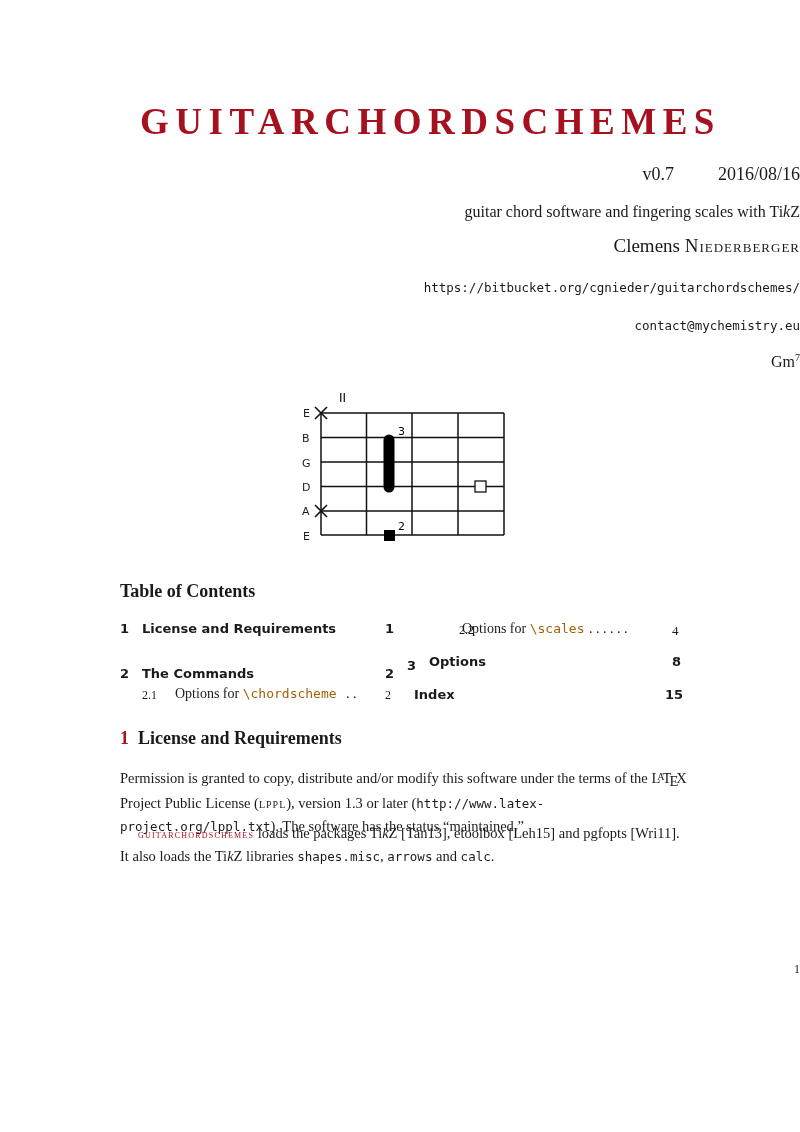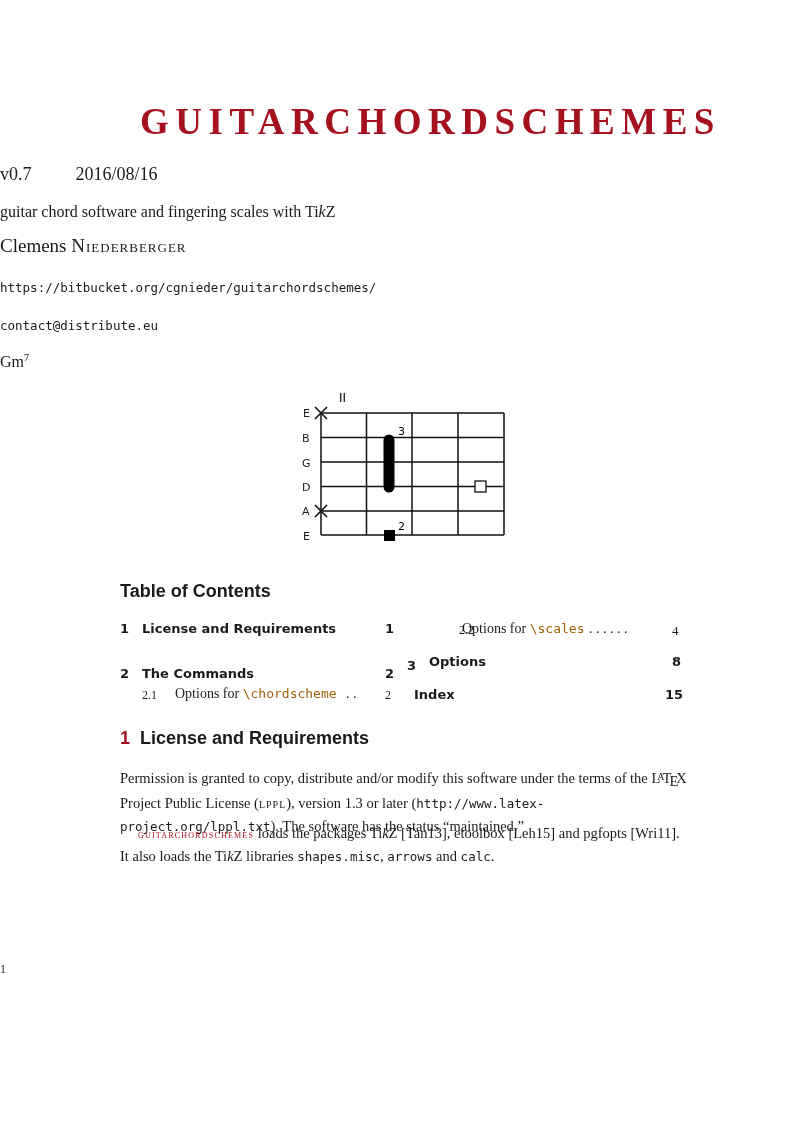--- a/index.html
+++ b/index.html
@@ -1,34 +1,34 @@
 <!DOCTYPE html>
 <html><head>
 <meta charset="utf-8">
 <style>
   html, body { margin: 0; padding: 0; background: #ffffff; }
   body { width: 800px; height: 1132px; position: relative; overflow: hidden;
          font-family: "Liberation Serif", "DejaVu Serif", serif; color: #1a1a1a; }
   .abs { position: absolute; }
-  .center { left: 0; width: 800px; text-align: left; }
+  .center { left: 0; width: 800px; text-align: right; }
   .title { top: 100px; left: 140px; width: 580px; text-align: center; font-size: 37px; font-weight: bold;
            letter-spacing: 6.5px; color: #a6111f; font-family: "Liberation Serif", serif; }
   .ver { top: 164px; font-size: 18px; }
   .ver span { display: inline-block; }
   .ver .gap { width: 44px; }
   .subtitle { top: 203px; font-size: 16px; }
   .author { top: 235px; font-size: 19px; }
   .sc { font-variant: small-caps; letter-spacing: 1px; }
   .mono { font-family: "DejaVu Sans Mono", "Liberation Mono", monospace; }
   .url { top: 280px; font-size: 12.5px; }
   .email { top: 318px; font-size: 12.5px; }
   .chordname { top: 352px; font-size: 16px; }
   .chordname sup { font-size: 10px; }
   .chord { top: 385px; left: 295px; width: 230px; height: 165px; }
-  .sans { font-family: Liberation Sans, sans-serif; }
+  .sans { font-family: Liberation Serif, serif; }
   .toc-title { top: 581px; left: 120px; font-size: 18px; font-weight: bold; }
   .toc { font-size: 14px; }
   .bold { font-weight: bold; font-family: "DejaVu Sans", sans-serif; font-size: 13px; }
   .red { color: #a6111f; }
   .code-red { color: #a16207; font-family: "DejaVu Sans Mono", monospace; font-size: 13px; }
   .sec-head { top: 728px; left: 120px; font-size: 18px; font-weight: bold; }
   .para { left: 120px; width: 570px; font-size: 14.5px; line-height: 22px; }
   .para .mono { font-size: 12.5px; }
   .pagenum { top: 962px; font-size: 12px; }
   .latex .a { font-size: 10px; vertical-align: 3px; margin-left: -3px; margin-right: -2px; }
@@ -41,21 +41,21 @@
 
 <div class="abs center ver">
   <span>v0.7</span><span class="gap"></span><span>2016/08/16</span>
 </div>
 
 <div class="abs center subtitle"><span>guitar chord software and fingering scales with Ti</span><i>k</i><span>Z</span></div>
 
 <div class="abs center author"><span>Clemens</span> <span class="sc">Niederberger</span></div>
 
 <div class="abs center url mono">https://bitbucket.org/cgnieder/guitarchordschemes/</div>
-<div class="abs center email mono">contact@distribute.eu</div>
+<div class="abs center email mono">contact@mychemistry.eu</div>
 
 <div class="abs center chordname"><span>Gm</span><sup>7</sup></div>
 
 <svg class="abs chord" viewBox="0 0 230 165" width="230" height="165">
   <text x="44" y="17" font-family="DejaVu Sans, sans-serif" font-size="12">II</text>
   <g font-family="DejaVu Sans, sans-serif" font-size="11" fill="#1a1a1a">
     <text x="8" y="32">E</text>
     <text x="7" y="57">B</text>
     <text x="7" y="82">G</text>
     <text x="7" y="106">D</text>

